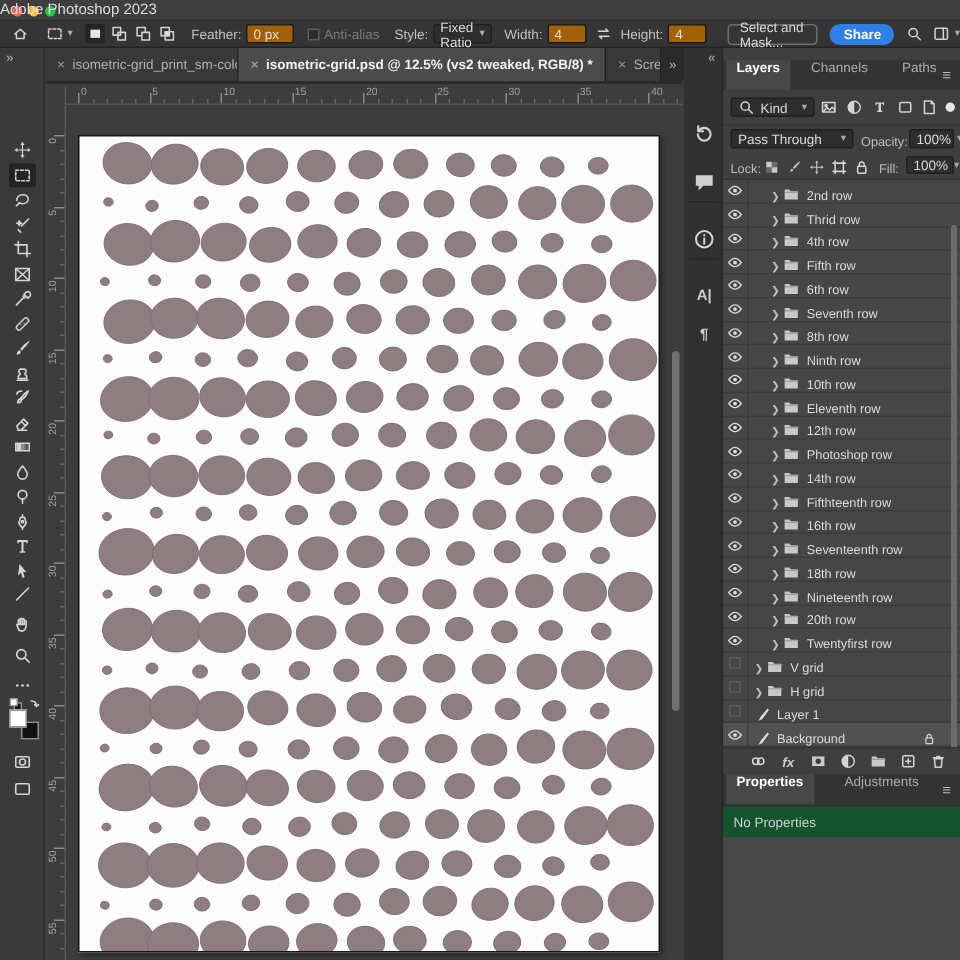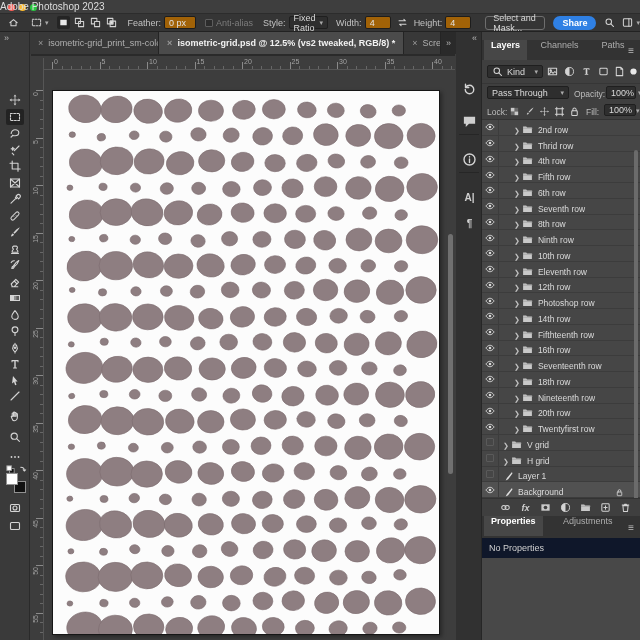--- a/index.html
+++ b/index.html
@@ -79,21 +79,21 @@
   .lrow.selected{background:#515151}
   .eyecell{width:17px;height:100%;display:flex;align-items:center;justify-content:center;border-right:1px solid #3c3c3c}
   .eyebox{width:8px;height:8px;border:1px solid #5a5a5a;border-radius:1px}
   .lname{font-size:8.5px;color:#dcdcdc;margin-left:5px;white-space:nowrap}
   .lchev{color:#c0c0c0;font-size:7px;margin:0 2px 0 0}
   .lockright{position:absolute;right:16px}
   #listscroll{position:absolute;left:152px;top:118px;width:4px;height:350px;border-radius:2px;background:#6b6b6b}
   #lbottom{position:absolute;left:0;top:466px;width:158px;height:18px;background:#3f3f3f;border-top:1px solid #333;
            display:flex;align-items:center;justify-content:flex-end;gap:7px;padding-right:8px}
   #propstabs{position:absolute;left:0;top:484px;width:158px;height:22px;background:#333}
-  #propsmsg{position:absolute;left:0;top:506px;width:158px;height:20px;background:#0f172a;display:flex;align-items:center;
+  #propsmsg{position:absolute;left:0;top:506px;width:158px;height:20px;background:#14532d;display:flex;align-items:center;
             padding-left:7px;font-size:9px;color:#cfcfcf}
   #propsbody{position:absolute;left:0;top:526px;width:158px;height:82px;background:#484848}
 </style>
 </head>
 <body>
 
 <div id="app">
 
   <div id="titlebar">
     <div class="tl" style="left: 8px; background: rgb(255, 95, 87);"></div>

